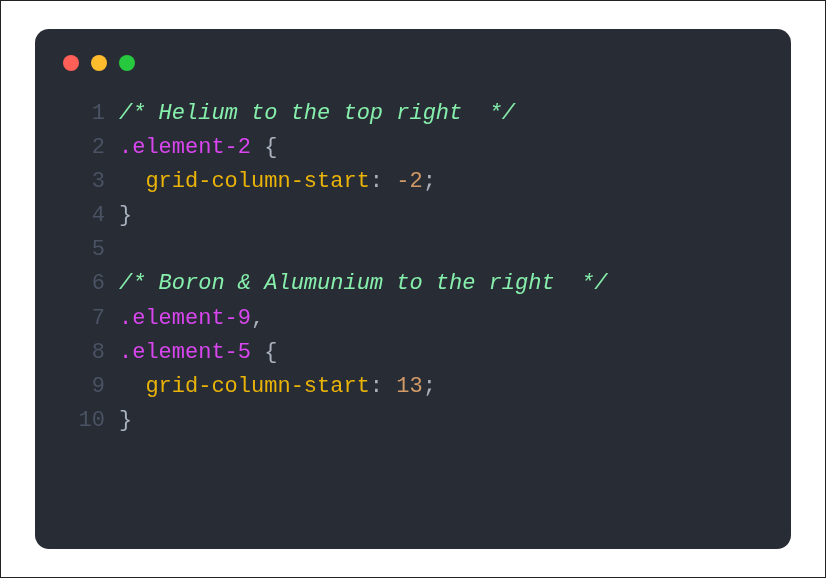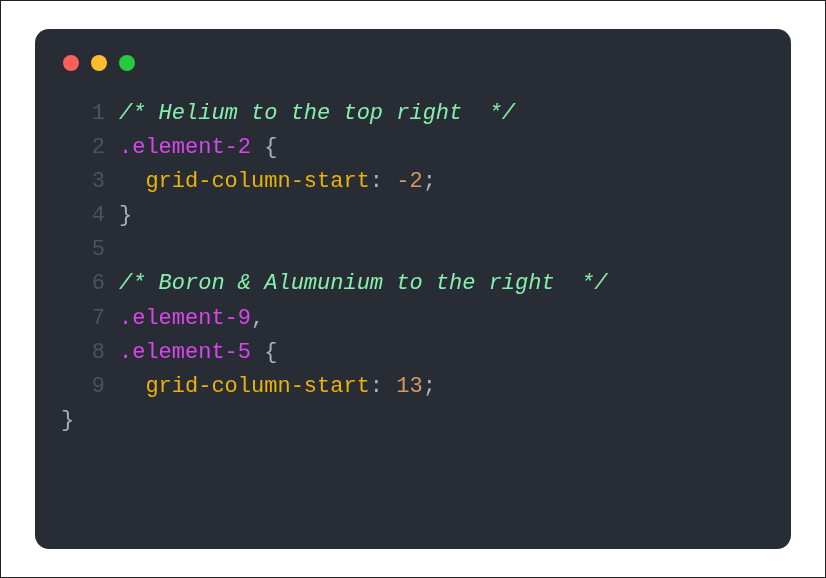--- a/index.html
+++ b/index.html
@@ -80,17 +80,17 @@
     <div class="code" id="code-block">
         <div class="line"><span class="ln">1</span><span class="content"><span class="tok-comment">/* Helium to the top right  */</span></span></div>
         <div class="line"><span class="ln">2</span><span class="content"><span class="tok-selector">.element-2</span><span class="tok-punc"> {</span></span></div>
         <div class="line"><span class="ln">3</span><span class="content"><span class="tok-punc">  </span><span class="tok-prop">grid-column-start</span><span class="tok-punc">: </span><span class="tok-number">-2</span><span class="tok-punc">;</span></span></div>
         <div class="line"><span class="ln">4</span><span class="content"><span class="tok-punc">}</span></span></div>
         <div class="line"><span class="ln">5</span><span class="content"><span class="tok-punc"></span></span></div>
         <div class="line"><span class="ln">6</span><span class="content"><span class="tok-comment">/* Boron &amp; Alumunium to the right  */</span></span></div>
         <div class="line"><span class="ln">7</span><span class="content"><span class="tok-selector">.element-9</span><span class="tok-punc">,</span></span></div>
         <div class="line"><span class="ln">8</span><span class="content"><span class="tok-selector">.element-5</span><span class="tok-punc"> {</span></span></div>
         <div class="line"><span class="ln">9</span><span class="content"><span class="tok-punc">  </span><span class="tok-prop">grid-column-start</span><span class="tok-punc">: </span><span class="tok-number">13</span><span class="tok-punc">;</span></span></div>
-        <div class="line"><span class="content"><span class="tok-punc">}</span></span></div>
+        <div class="line"><span class="ln">10</span><span class="content"><span class="tok-punc">}</span></span></div>
       </div>
 
   </div>
 </div>
 
 </body></html>

